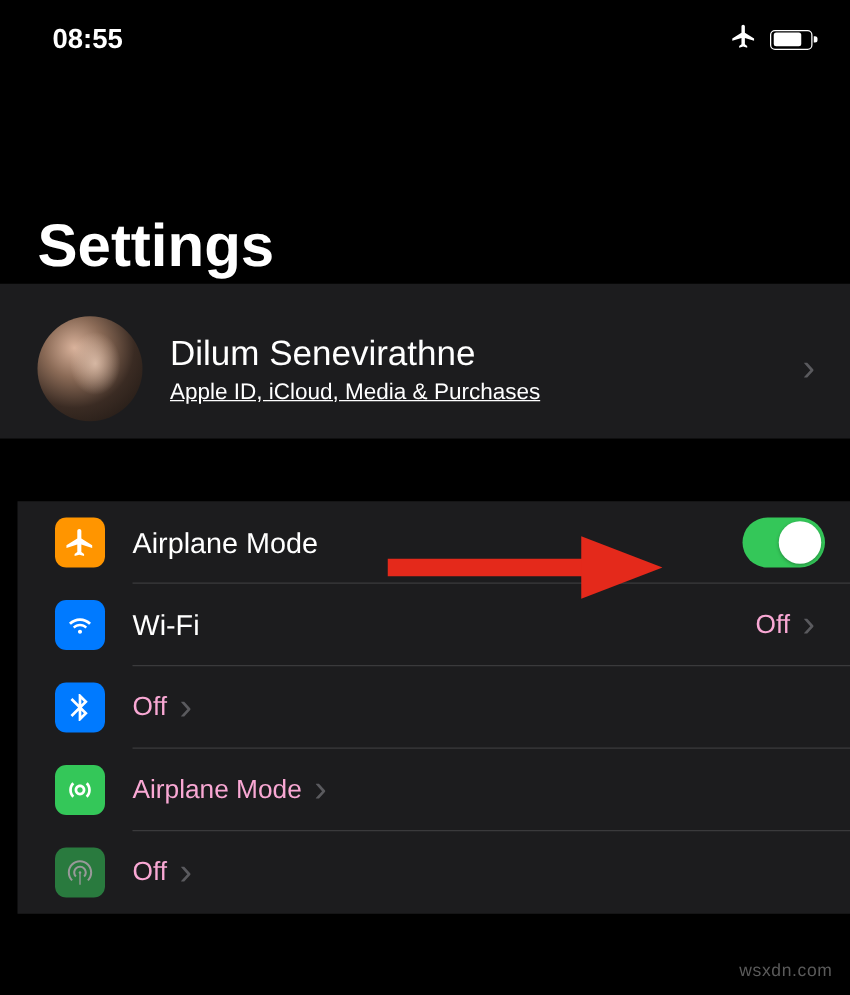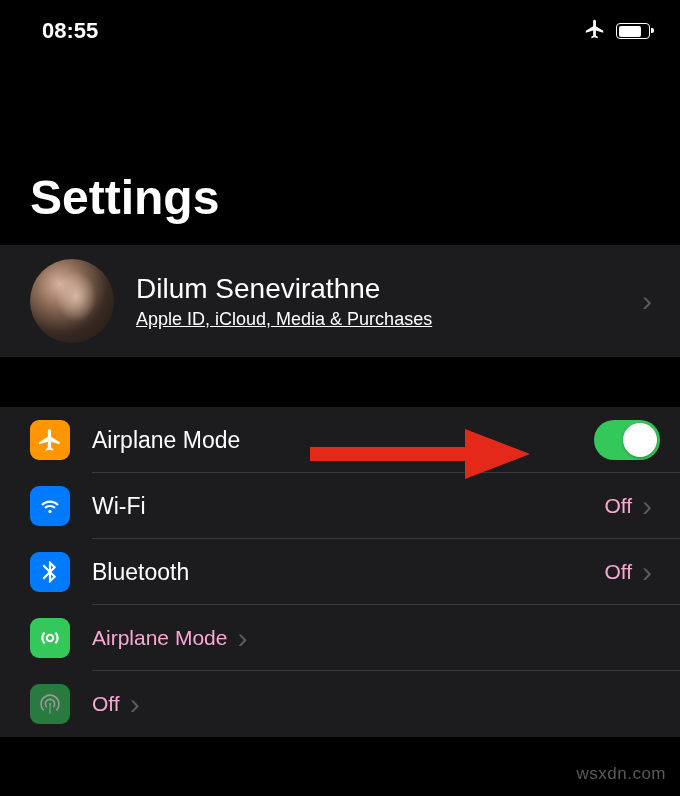--- a/index.html
+++ b/index.html
@@ -59,29 +59,29 @@
       left: 1.5px;
       top: 1.5px;
       bottom: 1.5px;
       width: 70%;
       background: #fff;
       border-radius: 2px;
     }
     .page-title {
       font-size: 48px;
       font-weight: 700;
-      padding: 110px 0 20px 30px;
+      padding: 110px 0 2px 30px;
     }
     .section {
       background: #1c1c1e;
     }
     .account-row {
       display: flex;
       align-items: center;
-      padding: 14px 20px 14px 30px;
+      padding: 26px 20px 14px 30px;
       gap: 22px;
     }
     .avatar {
       width: 84px;
       height: 84px;
       border-radius: 50%;
       background: radial-gradient(circle at 35% 30%, #d9b29b 0%, #8a6a56 30%, #3a2b23 60%, #1a1410 100%);
       flex-shrink: 0;
       position: relative;
       overflow: hidden;
@@ -111,20 +111,21 @@
       font-size: 30px;
       font-weight: 300;
       padding-right: 8px;
     }
     .spacer {
       height: 50px;
       background: #000;
     }
     .settings-list {
       background: #1c1c1e;
+      margin-left: 14px;
     }
     .setting-row {
       display: flex;
       align-items: center;
       padding: 12px 20px 12px 30px;
       position: relative;
       min-height: 66px;
     }
     .setting-row:not(:last-child)::after {
       content: "";
@@ -191,21 +192,21 @@
       pointer-events: none;
     }
     .annotation-arrow svg {
       width: 220px;
       height: 60px;
     }
     .watermark {
       position: absolute;
       bottom: 12px;
       right: 14px;
-      font-size: 17px;
+      font-size: 14px;
       color: #5a5a5a;
       letter-spacing: 0.5px;
     }
   </style>
 </head>
 <body>
 
 <div class="status-bar">
   <div class="status-time">08:55</div>
   <div class="status-right">
@@ -259,21 +260,20 @@
     <div class="setting-value">Off</div>
     <div class="chevron">›</div>
   </div>
 
   <div class="setting-row">
     <div class="setting-icon ic-bluetooth">
       <svg viewBox="0 0 24 24" fill="#fff">
           <path d="M17.71 7.71L12 2h-1v7.59L6.41 5 5 6.41 10.59 12 5 17.59 6.41 19 11 14.41V22h1l5.71-5.71L13.41 12l4.3-4.29zM13 5.83l1.88 1.88L13 9.59V5.83zm1.88 10.46L13 18.17v-3.76l1.88 1.88z"></path>
         </svg>
     </div>
-    <div class="setting-label">Bluetooth</div>
     <div class="setting-value">Off</div>
     <div class="chevron">›</div>
   </div>
 
   <div class="setting-row">
     <div class="setting-icon ic-cellular">
       <svg viewBox="0 0 24 24" fill="#fff">
           <path d="M12 8c-2.21 0-4 1.79-4 4s1.79 4 4 4 4-1.79 4-4-1.79-4-4-4zm0 6c-1.1 0-2-.9-2-2s.9-2 2-2 2 .9 2 2-.9 2-2 2zm-6-2c0-1.66.68-3.16 1.76-4.24L6.34 6.34C4.9 7.79 4 9.79 4 12s.9 4.21 2.34 5.66l1.41-1.41C6.68 15.16 6 13.66 6 12zm12 0c0 1.66-.68 3.16-1.76 4.24l1.41 1.41C19.1 16.21 20 14.21 20 12s-.9-4.21-2.34-5.66l-1.41 1.41C17.32 8.84 18 10.34 18 12z"></path>
         </svg>
     </div>

